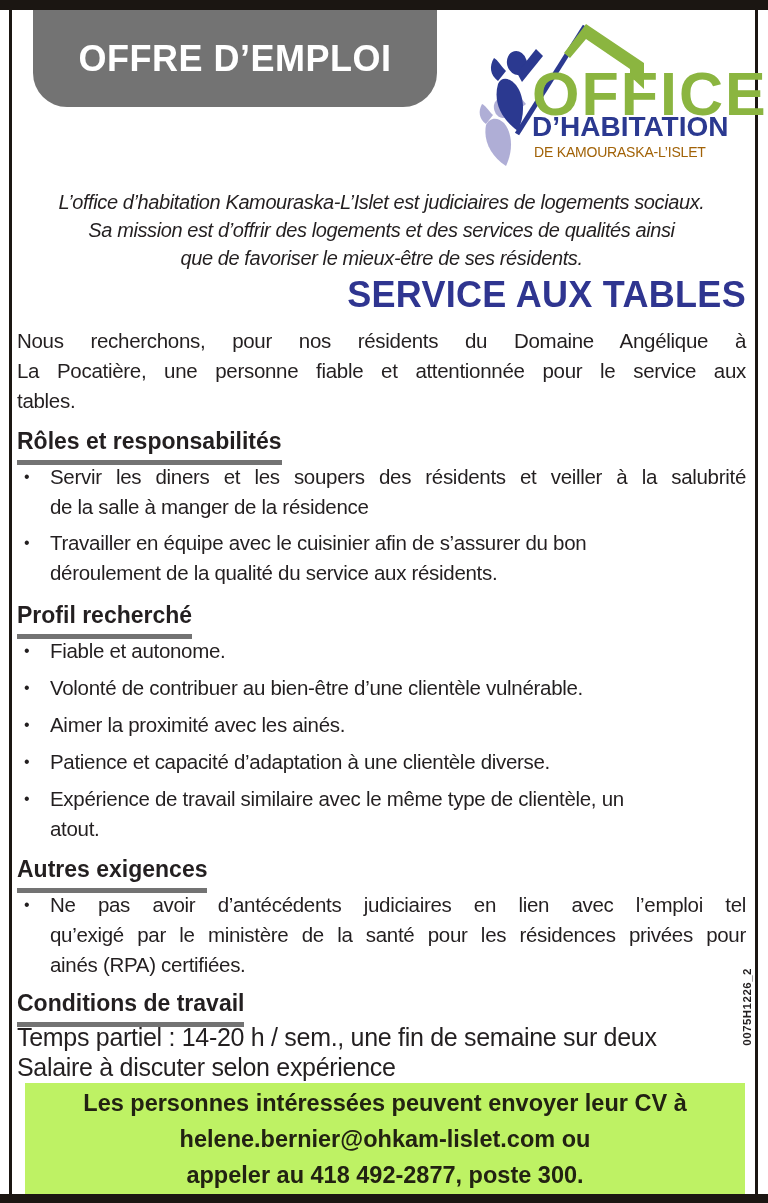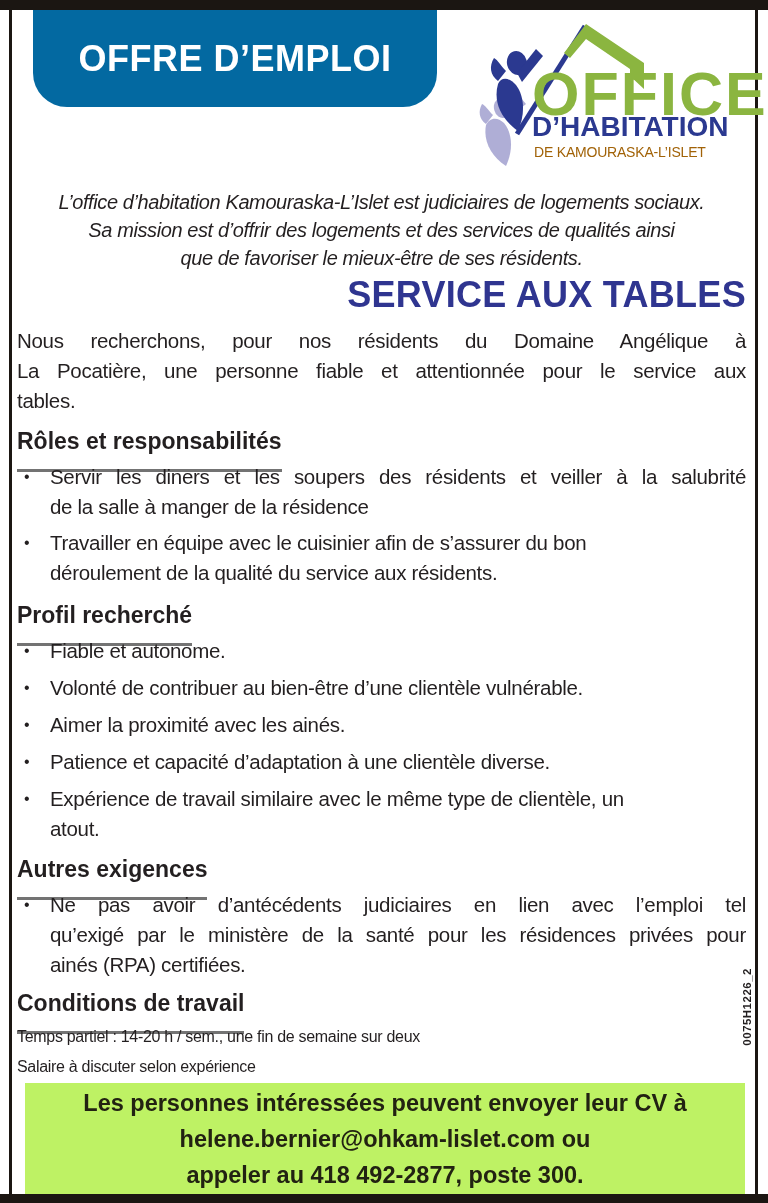--- a/index.html
+++ b/index.html
@@ -12,44 +12,44 @@
   .bar-top{position:absolute;top:0;left:0;width:768px;height:10px;background:#1b1612;}
   .bar-bottom{position:absolute;bottom:0;left:0;width:768px;height:9px;background:#1b1612;}
   .border-left{position:absolute;left:9px;top:9px;bottom:8px;width:3px;background:#1b1612;}
   .border-right{position:absolute;right:10px;top:9px;bottom:8px;width:3px;background:#1b1612;}
   
   .content{position:absolute;left:12px;right:13px;top:10px;bottom:9px;padding:0 9px 0 5px;}
   
   .header{position:relative;height:172px;}
   .badge{
     position:absolute;left:16px;top:0;width:404px;height:97px;
-    background:#0369a1;border-radius:0 0 34px 34px;
+    background:#737373;border-radius:0 0 34px 34px;
     display:flex;align-items:center;justify-content:center;
   }
   .badge-text{color:#ffffff;font-weight:bold;font-size:36px;letter-spacing:.5px;}
   .logo{position:absolute;right:0;top:2px;width:272px;height:164px;}
   .logo svg{position:absolute;left:0;top:0;width:272px;height:164px;}
   .logo-l1{position:absolute;left:58px;top:52px;font-size:61px;font-weight:bold;color:#8BB540;letter-spacing:2px;line-height:1;white-space:nowrap;}
   .logo-l2{position:absolute;left:58px;top:101px;font-size:28px;font-weight:bold;color:#2B3990;letter-spacing:0;line-height:1;white-space:nowrap;}
   .logo-l3{position:absolute;left:60px;top:133px;font-size:14px;color:#a16207;letter-spacing:-.2px;line-height:1;white-space:nowrap;}
   
   .intro{margin-top:6px;text-align:center;font-style:italic;font-size:20px;line-height:28px;letter-spacing:-.4px;}
   .intro div{white-space:nowrap;}
   .job-title{margin-top:2px;text-align:right;color:#2F3590;font-weight:bold;font-size:36px;line-height:42px;letter-spacing:.3px;}
   
   .bodytext{font-size:20.5px;line-height:30px;letter-spacing:-.3px;}
   .summary{margin-top:10px;}
   .stretch{text-align:justify;text-align-last:justify;}
   .sec-heading{margin:12px 0 8px 0;font-size:23px;line-height:26px;font-weight:bold;}
-  .sec-heading span{border-bottom:3px solid #737373;padding-bottom:15px;}
+  .sec-heading span{border-bottom:5px solid #737373;padding-bottom:6px;}
   .bullet{display:flex;margin-bottom:6px;}
   .bullet .dot{flex:none;width:15px;margin-left:7px;margin-right:11px;font-size:16px;line-height:30px;}
   .bullet .btext{flex:1;}
   .mb7{margin-bottom:7px;}
-  .cond-line{font-size:16px;line-height:30px;letter-spacing:-.3px;}
+  .cond-line{font-size:25px;line-height:30px;letter-spacing:-.3px;}
   
   .contact{
     position:absolute;left:25px;right:23px;bottom:9px;height:111px;
     background:#bef264;display:flex;flex-direction:column;justify-content:center;
     text-align:center;font-weight:bold;font-size:23.5px;line-height:36px;color:#222212;
   }
   
   .ad-code{
     position:absolute;right:15px;top:968px;
     writing-mode:vertical-rl;transform:rotate(180deg);

